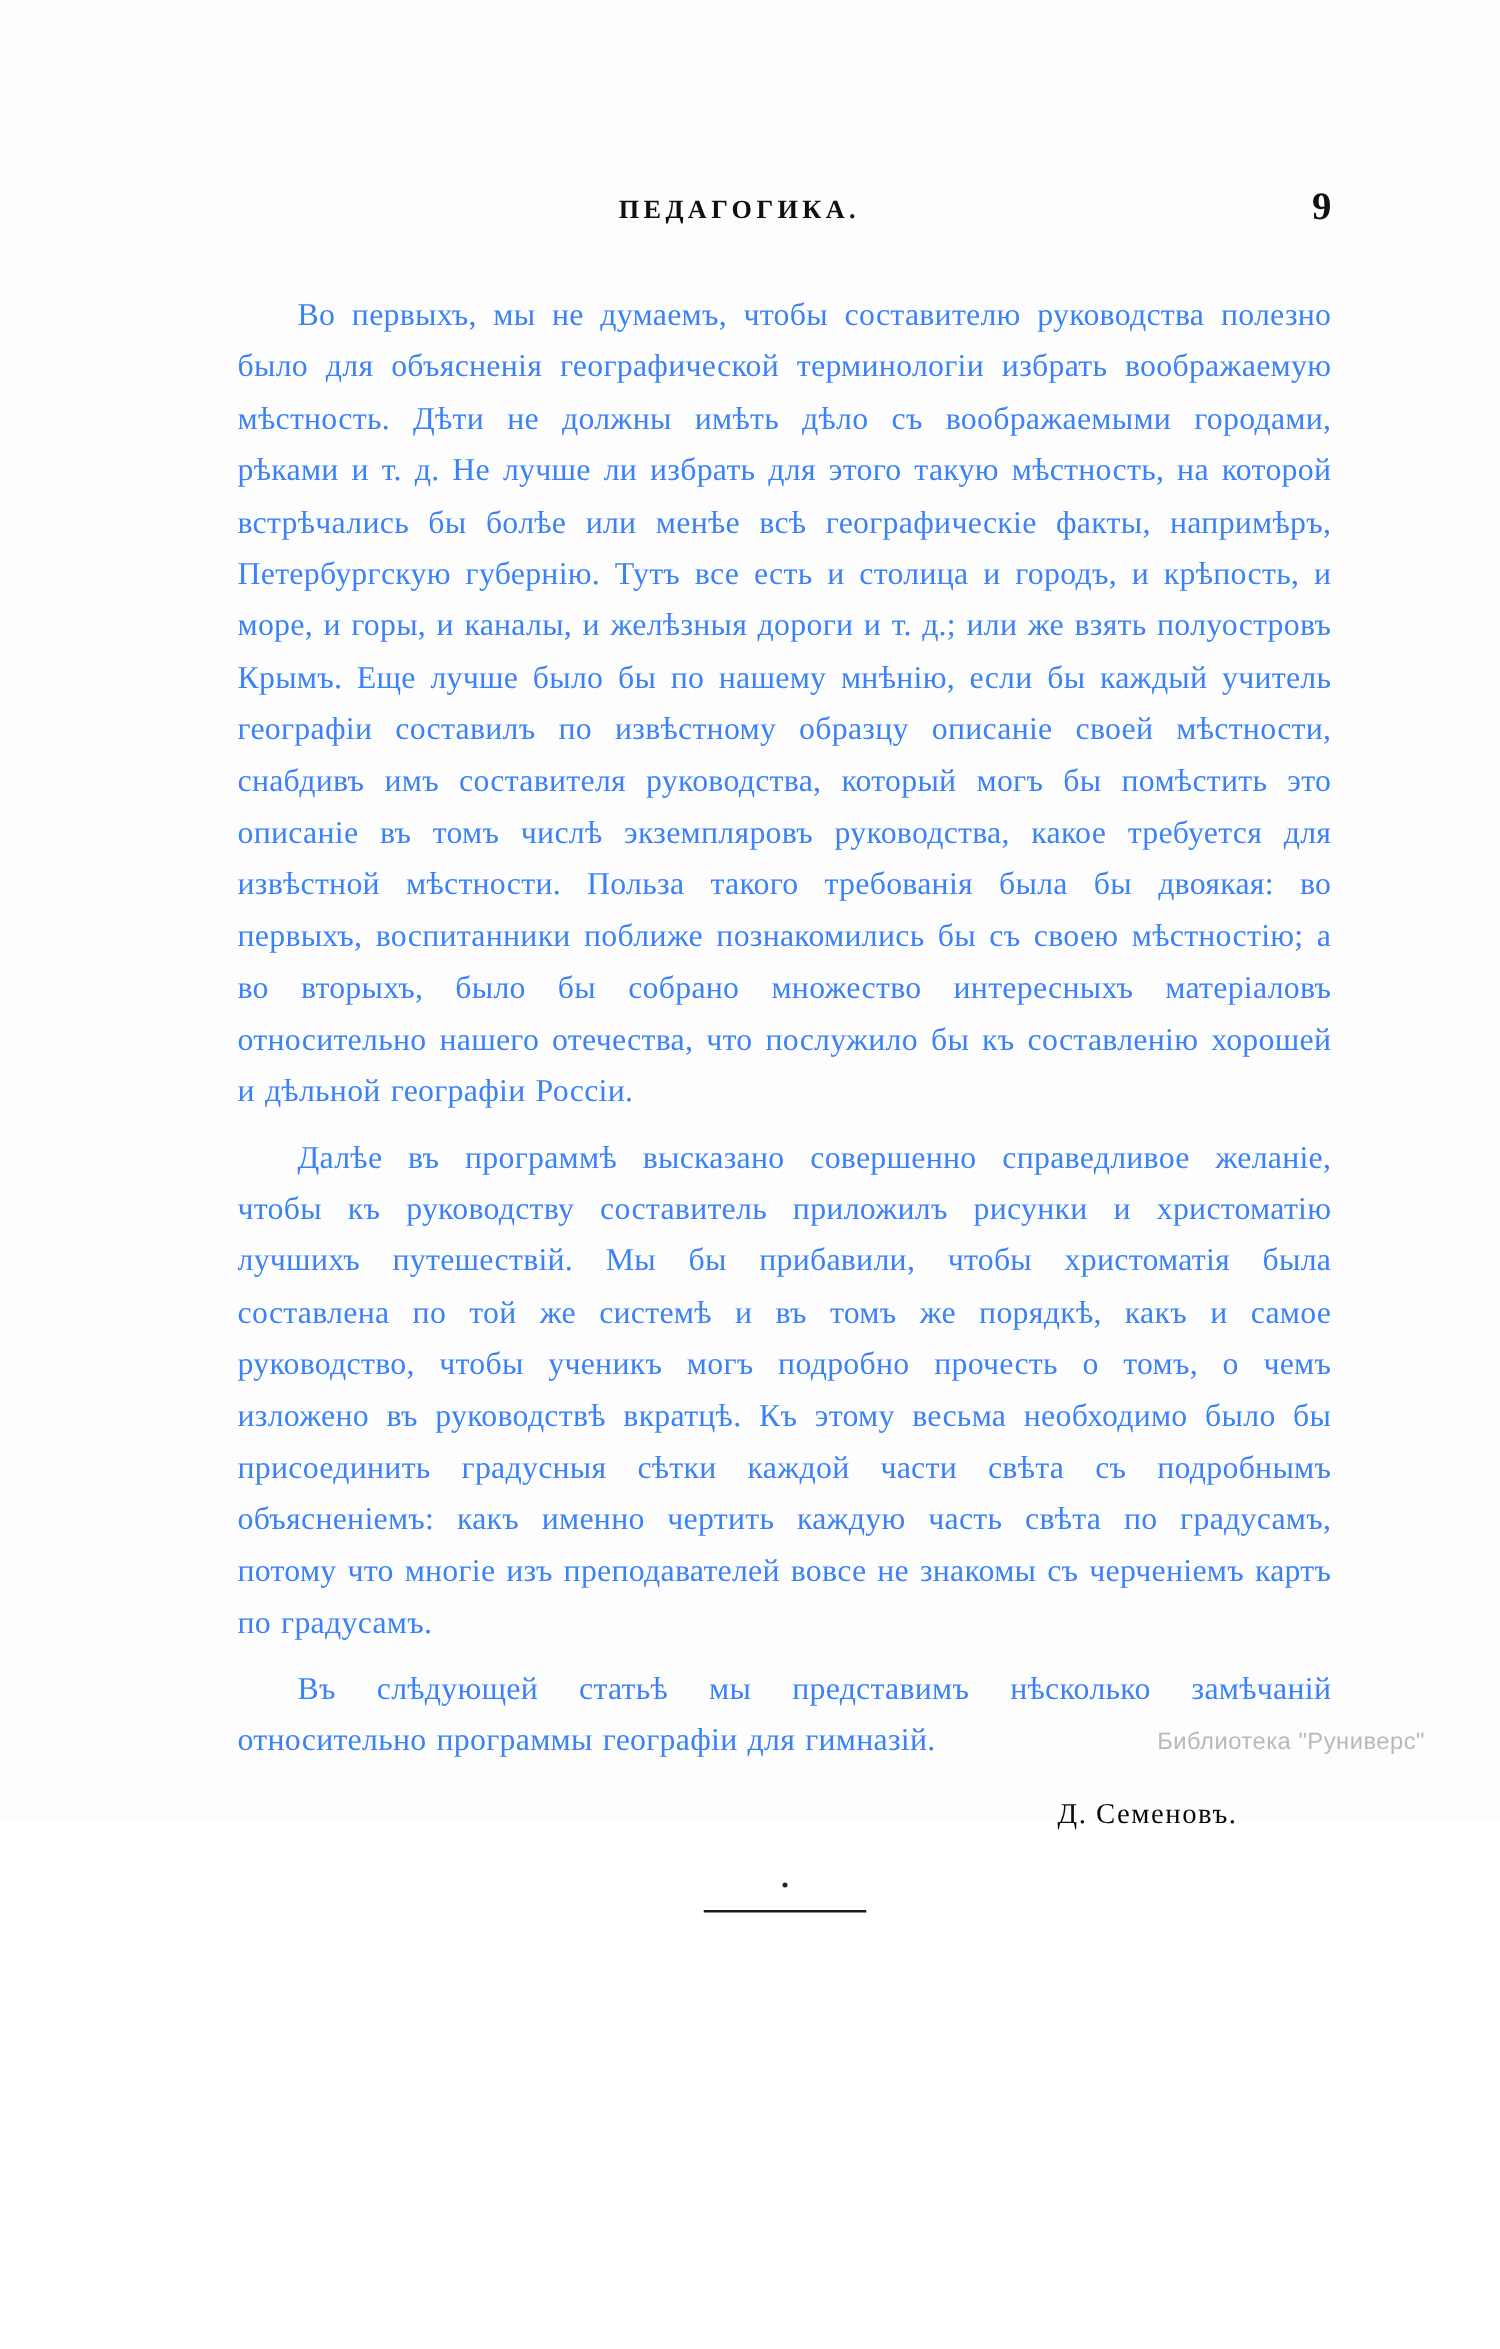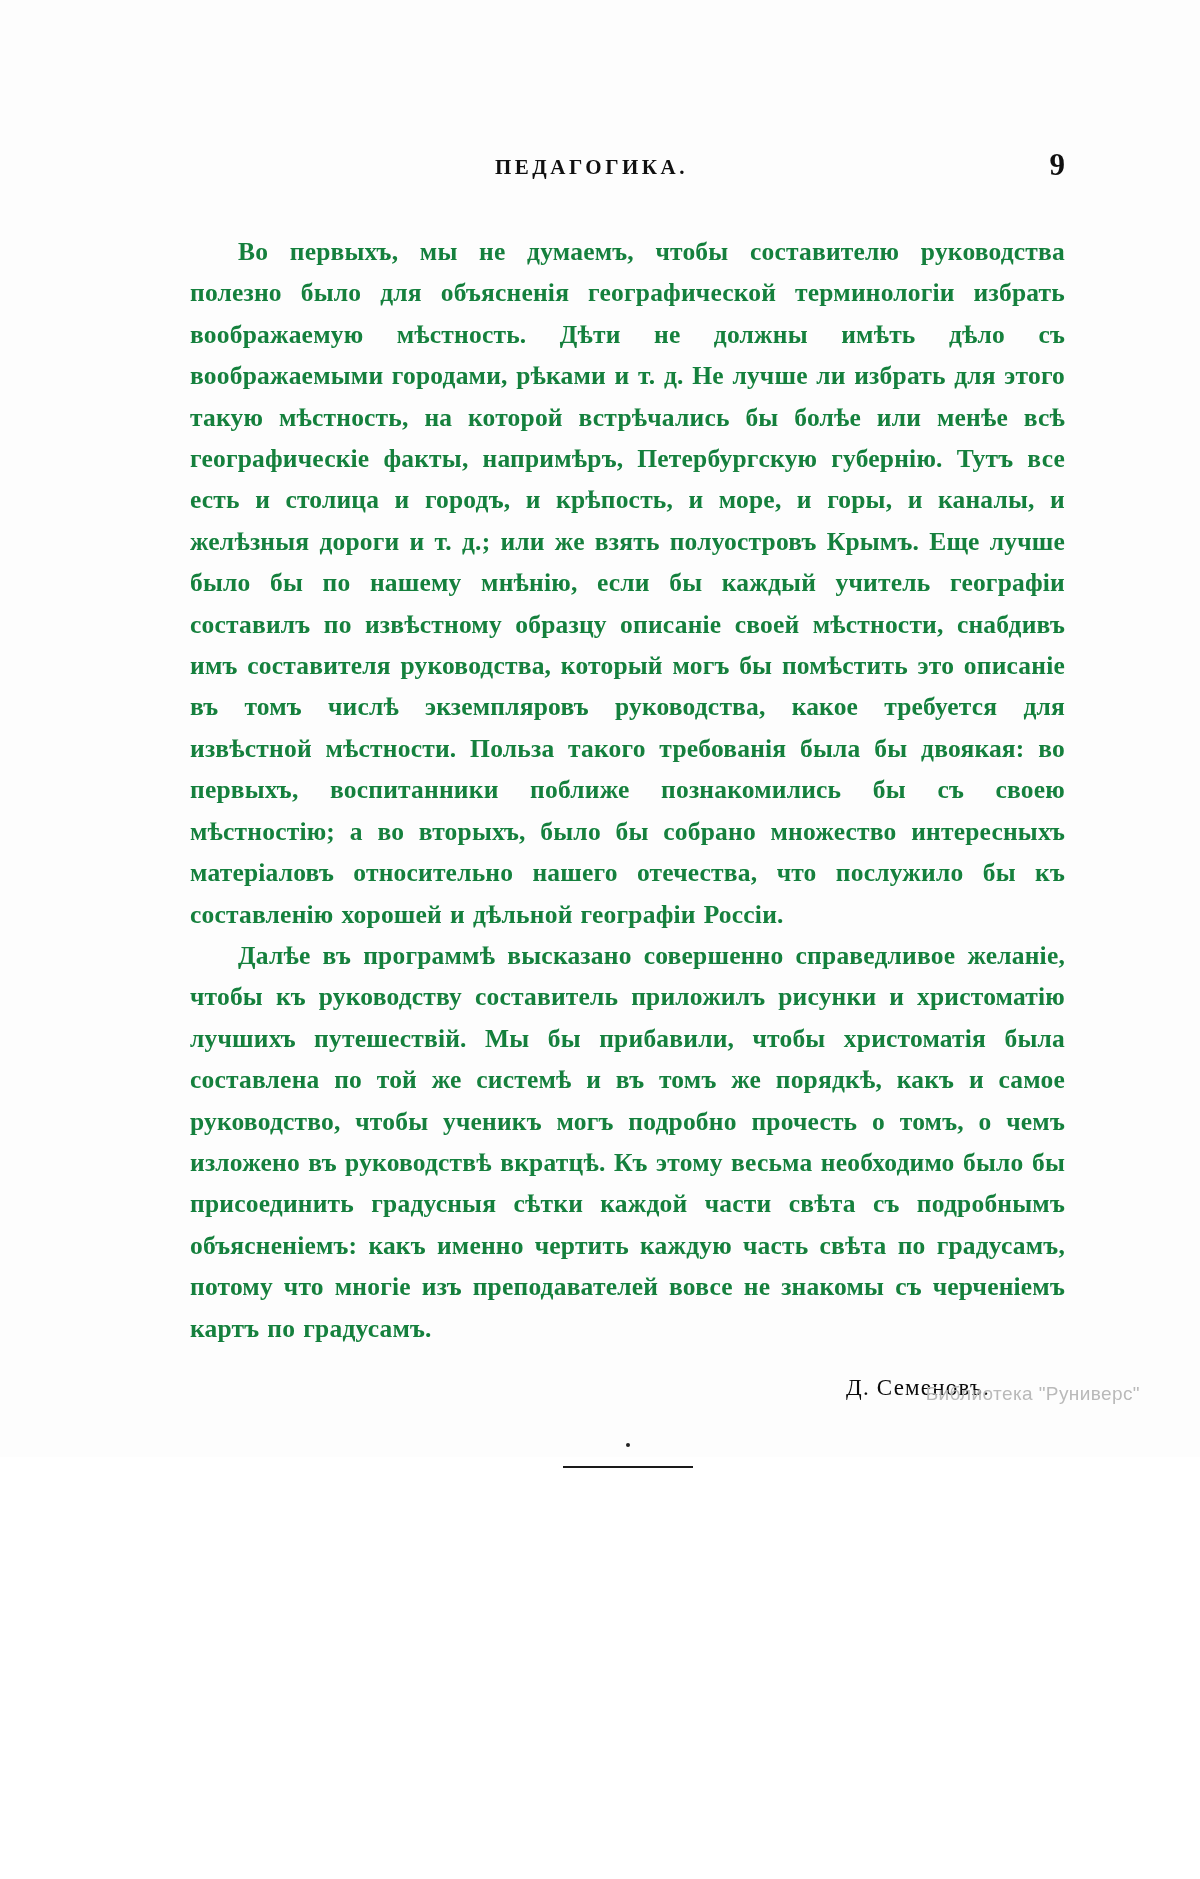--- a/index.html
+++ b/index.html
@@ -56,31 +56,31 @@
     font-weight: bold;
     color: #101010;
   }
 
   .body-text {
     margin-top: 30px;
     font-size: 25.5px;
     line-height: 41.4px;
     text-align: justify;
     text-justify: inter-word;
-    color: #15803d;
-    font-weight: 700;
+    color: #3b82f6;
+    font-weight: 400;
     letter-spacing: 0.2px;
     word-spacing: 1.5px;
   }
   .body-text p {
     margin: 0;
     text-indent: 48px;
   }
   .body-text p + p {
-    margin-top: 0;
+    margin-top: 11px;
   }
 
   .signature {
     margin-top: 26px;
     text-align: right;
     padding-right: 75px;
     font-size: 23px;
     font-weight: normal;
     letter-spacing: 1.2px;
     color: #0a0a0a;
@@ -122,20 +122,21 @@
   <div class="page-inner">
 
     <div class="running-head">
       <div class="running-title">ПЕДАГОГИКА.</div>
       <div class="folio">9</div>
     </div>
 
     <div class="body-text">
       <p>Во первыхъ, мы не думаемъ, чтобы составителю руководства полезно было для объясненія географической терминологіи избрать воображаемую мѣстность. Дѣти не должны имѣть дѣло съ воображаемыми городами, рѣками и т. д. Не лучше ли избрать для этого такую мѣстность, на которой встрѣчались бы болѣе или менѣе всѣ географическіе факты, напримѣръ, Петербургскую губернію. Тутъ все есть и столица и городъ, и крѣпость, и море, и горы, и каналы, и желѣзныя дороги и т. д.; или же взять полуостровъ Крымъ. Еще лучше было бы по нашему мнѣнію, если бы каждый учитель географіи составилъ по извѣстному образцу описаніе своей мѣстности, снабдивъ имъ составителя руководства, который могъ бы помѣстить это описаніе въ томъ числѣ экземпляровъ руководства, какое требуется для извѣстной мѣстности. Польза такого требованія была бы двоякая: во первыхъ, воспитанники поближе познакомились бы съ своею мѣстностію; а во вторыхъ, было бы собрано множество интересныхъ матеріаловъ относительно нашего отечества, что послужило бы къ составленію хорошей и дѣльной географіи Россіи.</p>
       <p>Далѣе въ программѣ высказано совершенно справедливое желаніе, чтобы къ руководству составитель приложилъ рисунки и христоматію лучшихъ путешествій. Мы бы прибавили, чтобы христоматія была составлена по той же системѣ и въ томъ же порядкѣ, какъ и самое руководство, чтобы ученикъ могъ подробно прочесть о томъ, о чемъ изложено въ руководствѣ вкратцѣ. Къ этому весьма необходимо было бы присоединить градусныя сѣтки каждой части свѣта съ подробнымъ объясненіемъ: какъ именно чертить каждую часть свѣта по градусамъ, потому что многіе изъ преподавателей вовсе не знакомы съ черченіемъ картъ по градусамъ.</p>
+      <p>Въ слѣдующей статьѣ мы представимъ нѣсколько замѣчаній относительно программы географіи для гимназій.</p>
     </div>
 
     <div class="signature">Д. Семеновъ.</div>
 
     <div class="rule-wrap">
       <span class="rule-dot"></span>
       <span class="rule"></span>
     </div>
 
   </div>

